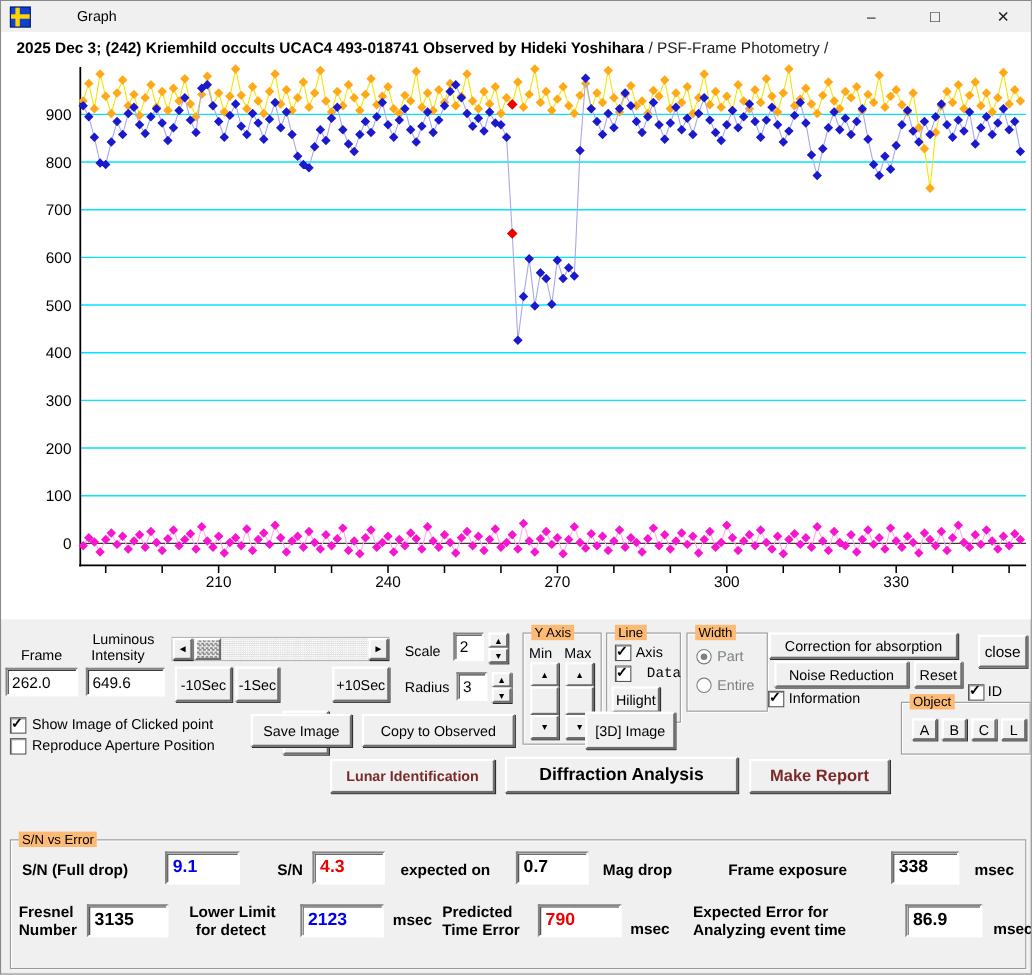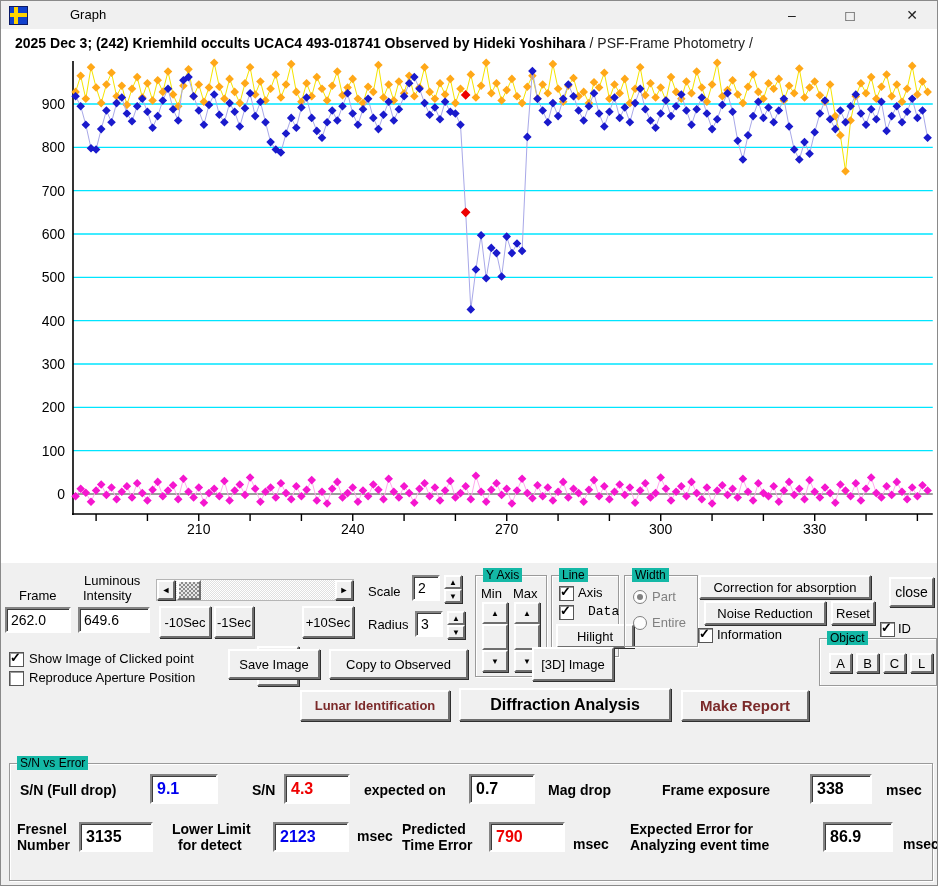--- a/index.html
+++ b/index.html
@@ -22,21 +22,21 @@
   #chart-title .r{color:#222;text-align:center;}
   #chart-footer{left:10px;top:512px;font-size:13px;color:#111;letter-spacing:-0.3px;}
   
   .btn{background:#f0f0f0;border:2px solid;border-color:#ffffff #6e6e6e #6e6e6e #ffffff;
        box-shadow:1px 1px 0 #2f2f2f;display:flex;align-items:center;justify-content:center;
        font-size:13px;color:#000;white-space:nowrap;box-sizing:border-box;}
   .inp{background:#fff;border:2px solid;border-color:#848484 #ffffff #ffffff #848484;
        box-shadow:inset 1px 1px 0 #3c3c3c;font-size:14px;color:#000;
        display:flex;align-items:center;padding-left:4px;box-sizing:border-box;}
   .grp{border:1px solid #9a9a9a;box-shadow:inset 1px 1px 0 #ffffff,1px 1px 0 #ffffff;}
-  .grp-cap{position:absolute;top:-8px;left:7px;background:#14b8a6;padding:0 3px;
+  .grp-cap{position:absolute;top:-8px;left:7px;background:#fdba74;padding:0 3px;
        font-size:12px;color:#000;white-space:nowrap;}
   .cb{width:13px;height:13px;background:#fff;border:1px solid #555;
       box-shadow:inset 1px 1px 0 #9a9a9a;position:absolute;}
   .cb .chk{position:absolute;left:0px;top:-3px;font-size:13px;font-weight:bold;color:#000;}
   .radio{width:12px;height:12px;border-radius:50%;background:#fdfdfd;border:1px solid #808080;position:absolute;}
   .radio .dot{position:absolute;left:3px;top:3px;width:6px;height:6px;border-radius:50%;background:#808080;}
   .lbl{font-size:13px;color:#000;white-space:nowrap;position:absolute;}
   .lbl-dis{color:#808080;}
   .spin{display:flex;flex-direction:column;position:absolute;}
   .spin .btn{position:static;width:18px;height:14px;font-size:8px;padding:0;}
@@ -187,21 +187,21 @@
 <div class="grp abs" style="left:550px;top:574px;width:66px;height:80px;">
   <span class="grp-cap">Line</span>
   <div class="cb" style="left:7px;top:10px;">
       <span class="chk">✓</span>
     </div>
   <div class="lbl" style="left:26px;top:9px;">Axis</div>
   <div class="cb" style="left:7px;top:29px;">
       <span class="chk">✓</span>
     </div>
   <div class="lbl" style="left:36px;top:28px;font-family:Liberation Mono, monospace;">Data</div>
-  <div class="btn abs" style="left:4px;top:48px;width:78px;height:24px;">Hilight</div>
+  <div class="btn abs" style="left:4px;top:48px;width:44px;height:24px;">Hilight</div>
 </div>
 
 <div class="grp abs" style="left:623px;top:574px;width:72px;height:70px;">
   <span class="grp-cap">Width</span>
   <div class="radio" style="left:8px;top:14px;">
       <div class="dot"></div>
     </div>
   <div class="lbl lbl-dis" style="left:27px;top:13px;">Part</div>
   <div class="radio" style="left:8px;top:40px;"></div>
   <div class="lbl lbl-dis" style="left:27px;top:39px;">Entire</div>

